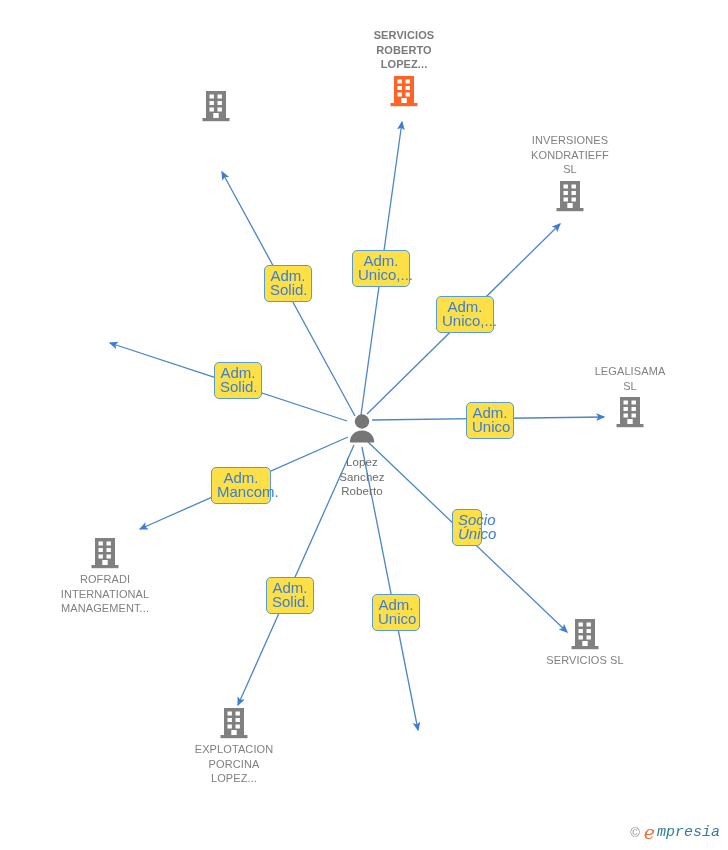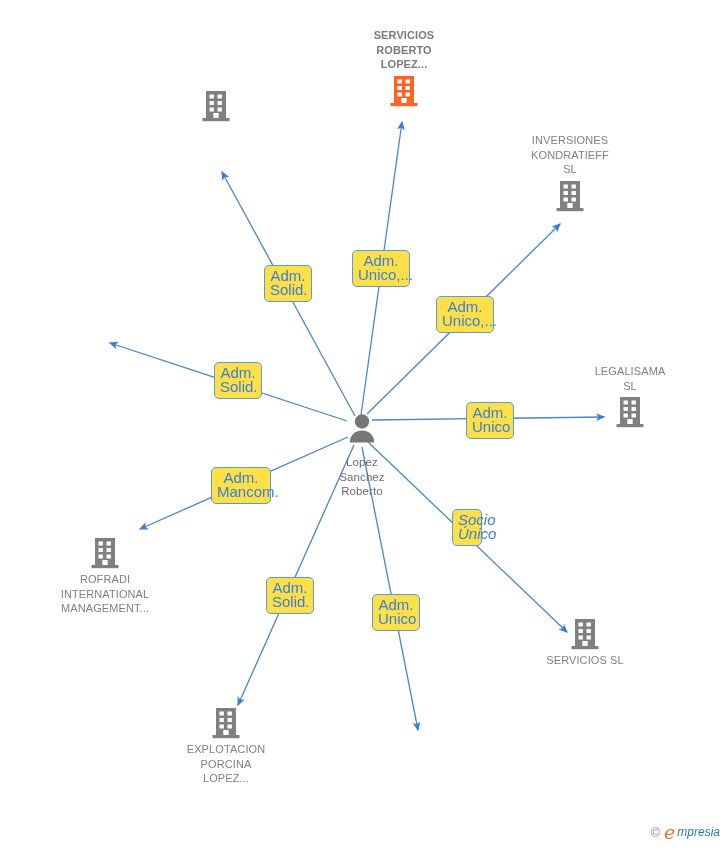--- a/index.html
+++ b/index.html
@@ -87,23 +87,23 @@
   }
   #watermark .brand-e {
     color: #ee7136;
     font-family: "DejaVu Serif", serif;
     font-style: italic;
     font-size: 19px;
     line-height: 19px;
   }
   #watermark .brand-rest {
     color: #2f7f93;
-    font-family: Liberation Sans, sans-serif;
+    font-family: Liberation Mono, monospace;
     font-style: italic;
-    font-size: 12px;
+    font-size: 15px;
     line-height: 17px;
     margin-left: -2px;
   }
 </style>
 </head>
 <body>
 
 <div id="canvas">
 
   <svg id="edges" viewBox="0 0 728 850">
@@ -239,21 +239,21 @@
         <rect x="8.5" y="11" width="4.4" height="4" fill="#ffffff"></rect>
         <rect x="16.5" y="11" width="4.4" height="4" fill="#ffffff"></rect>
         <rect x="8.5" y="17.5" width="4.4" height="4" fill="#ffffff"></rect>
         <rect x="16.5" y="17.5" width="4.4" height="4" fill="#ffffff"></rect>
         <rect x="12.3" y="23" width="5.4" height="5" fill="#ffffff"></rect>
       </svg>
     </span>
     <span class="label">SERVICIOS SL</span>
   </div>
 
-  <div class="node below" style="left:226px; top:707px;">
+  <div class="node below" style="left:234px; top:707px;">
     <span class="icon">
       <svg width="30" height="32" viewBox="0 0 30 32">
         <rect x="5" y="1" width="20" height="27" fill="#808080"></rect>
         <rect x="1.5" y="28" width="27" height="3.2" fill="#808080"></rect>
         <rect x="8.5" y="4.5" width="4.4" height="4" fill="#ffffff"></rect>
         <rect x="16.5" y="4.5" width="4.4" height="4" fill="#ffffff"></rect>
         <rect x="8.5" y="11" width="4.4" height="4" fill="#ffffff"></rect>
         <rect x="16.5" y="11" width="4.4" height="4" fill="#ffffff"></rect>
         <rect x="8.5" y="17.5" width="4.4" height="4" fill="#ffffff"></rect>
         <rect x="16.5" y="17.5" width="4.4" height="4" fill="#ffffff"></rect>

